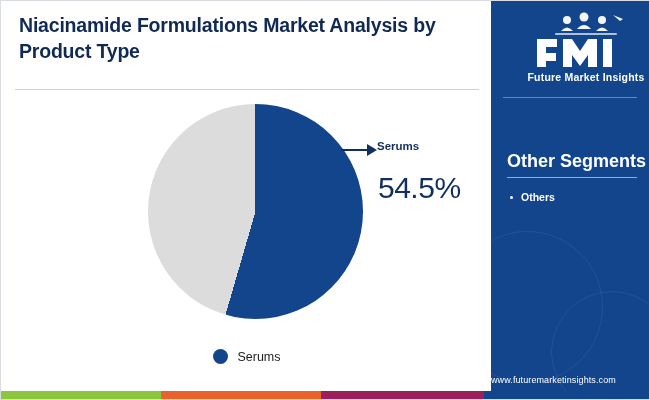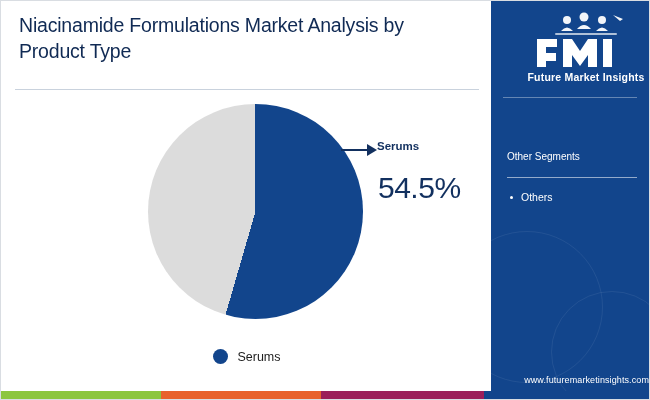--- a/index.html
+++ b/index.html
@@ -29,21 +29,21 @@
     height: 392px;
     box-sizing: border-box;
   }
 
   #chart-title {
     position: absolute;
     left: 18px;
     top: 12px;
     width: 430px;
     font-size: 19.5px;
-    font-weight: normal;
+    font-weight: bold;
     line-height: 1.32;
     color: #102a54;
     letter-spacing: -0.2px;
   }
 
   #title-rule {
     position: absolute;
     left: 14px;
     top: 88px;
     width: 464px;
@@ -163,22 +163,22 @@
     top: 96px;
     width: 134px;
     height: 1px;
     background: rgba(255,255,255,0.35);
   }
 
   #side-heading {
     position: absolute;
     left: 16px;
     top: 150px;
-    font-size: 10px;
-    font-weight: normal;
+    font-size: 18px;
+    font-weight: bold;
     color: #ffffff;
   }
   #side-rule-mid {
     position: absolute;
     left: 16px;
     top: 176px;
     width: 130px;
     height: 1px;
     background: rgba(255,255,255,0.55);
   }
@@ -191,38 +191,39 @@
     margin: 0;
     padding: 0;
     list-style: none;
   }
   #side-list li {
     position: relative;
     padding-left: 12px;
     font-size: 10.5px;
     color: #ffffff;
     line-height: 1.6;
+    font-weight: bold;
   }
   #side-list li::before {
     content: "";
     position: absolute;
     left: 1px;
     top: 7px;
     width: 3px;
     height: 3px;
     border-radius: 50%;
     background: #ffffff;
   }
 
   #side-url {
     position: absolute;
     left: 0;
     bottom: 8px;
     width: 158px;
-    text-align: right;
+    text-align: left;
     font-size: 9px;
     color: #ffffff;
     letter-spacing: 0.1px;
   }
 
   
   #color-bar {
     position: absolute;
     left: 0;
     bottom: 0;

